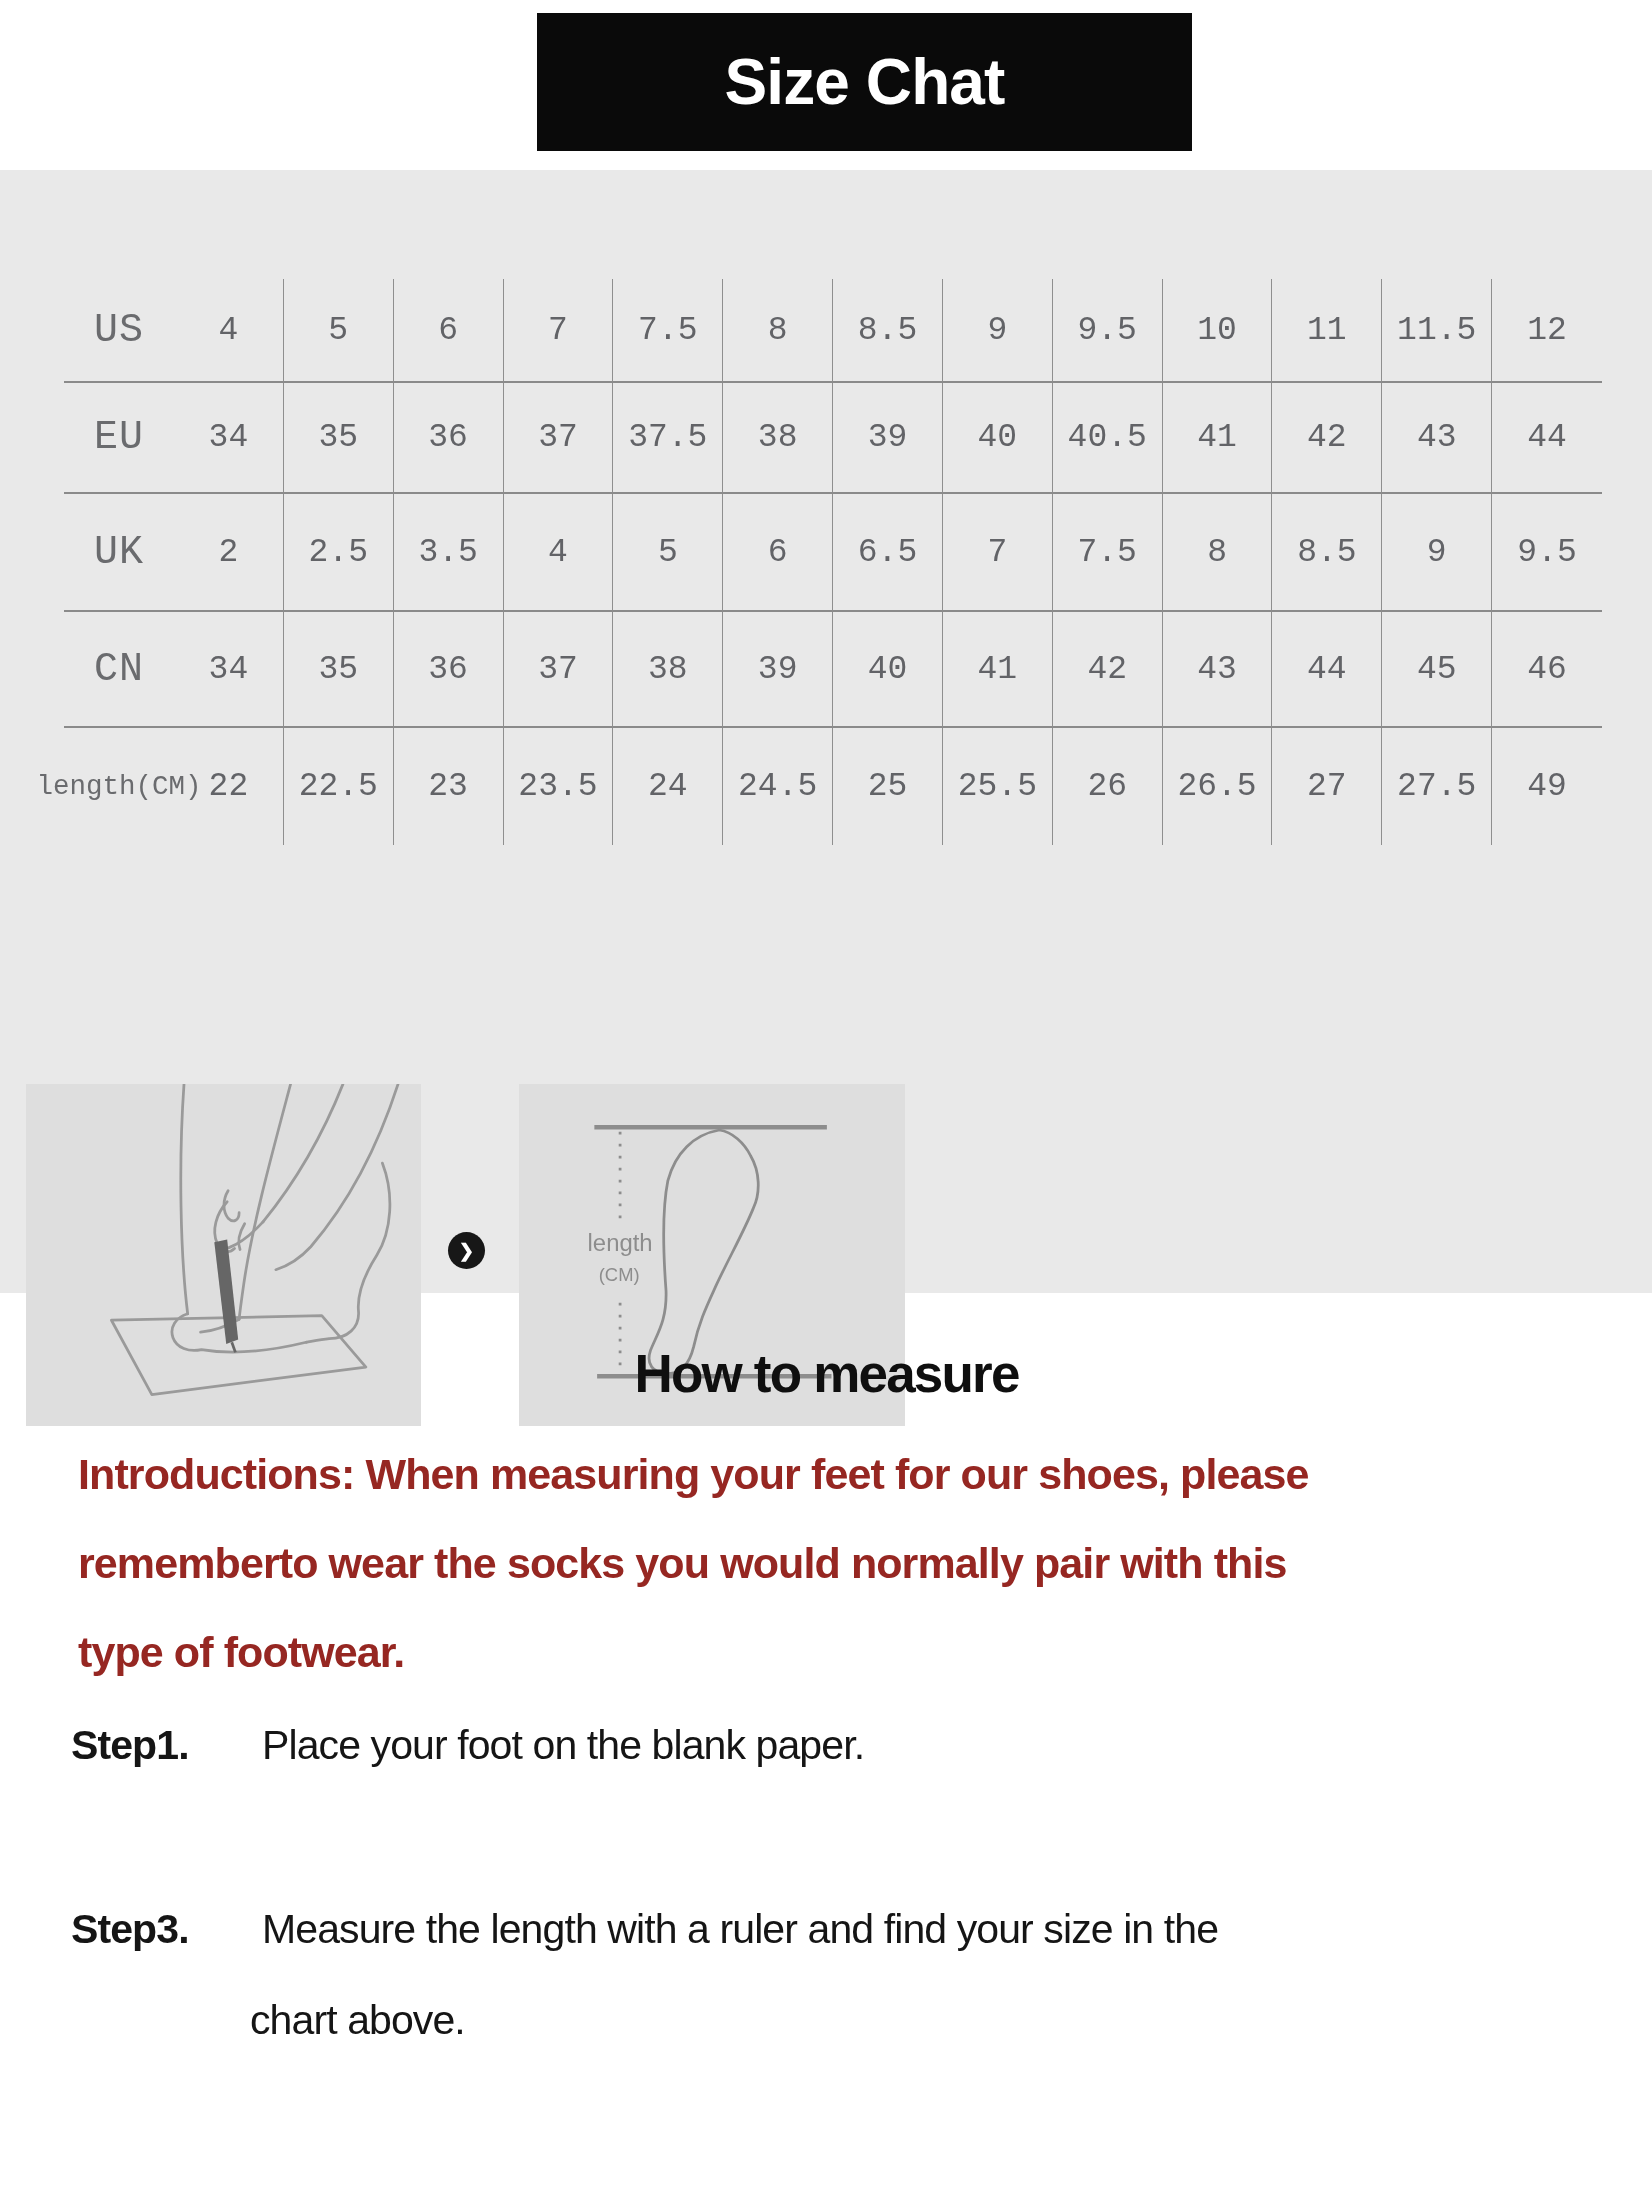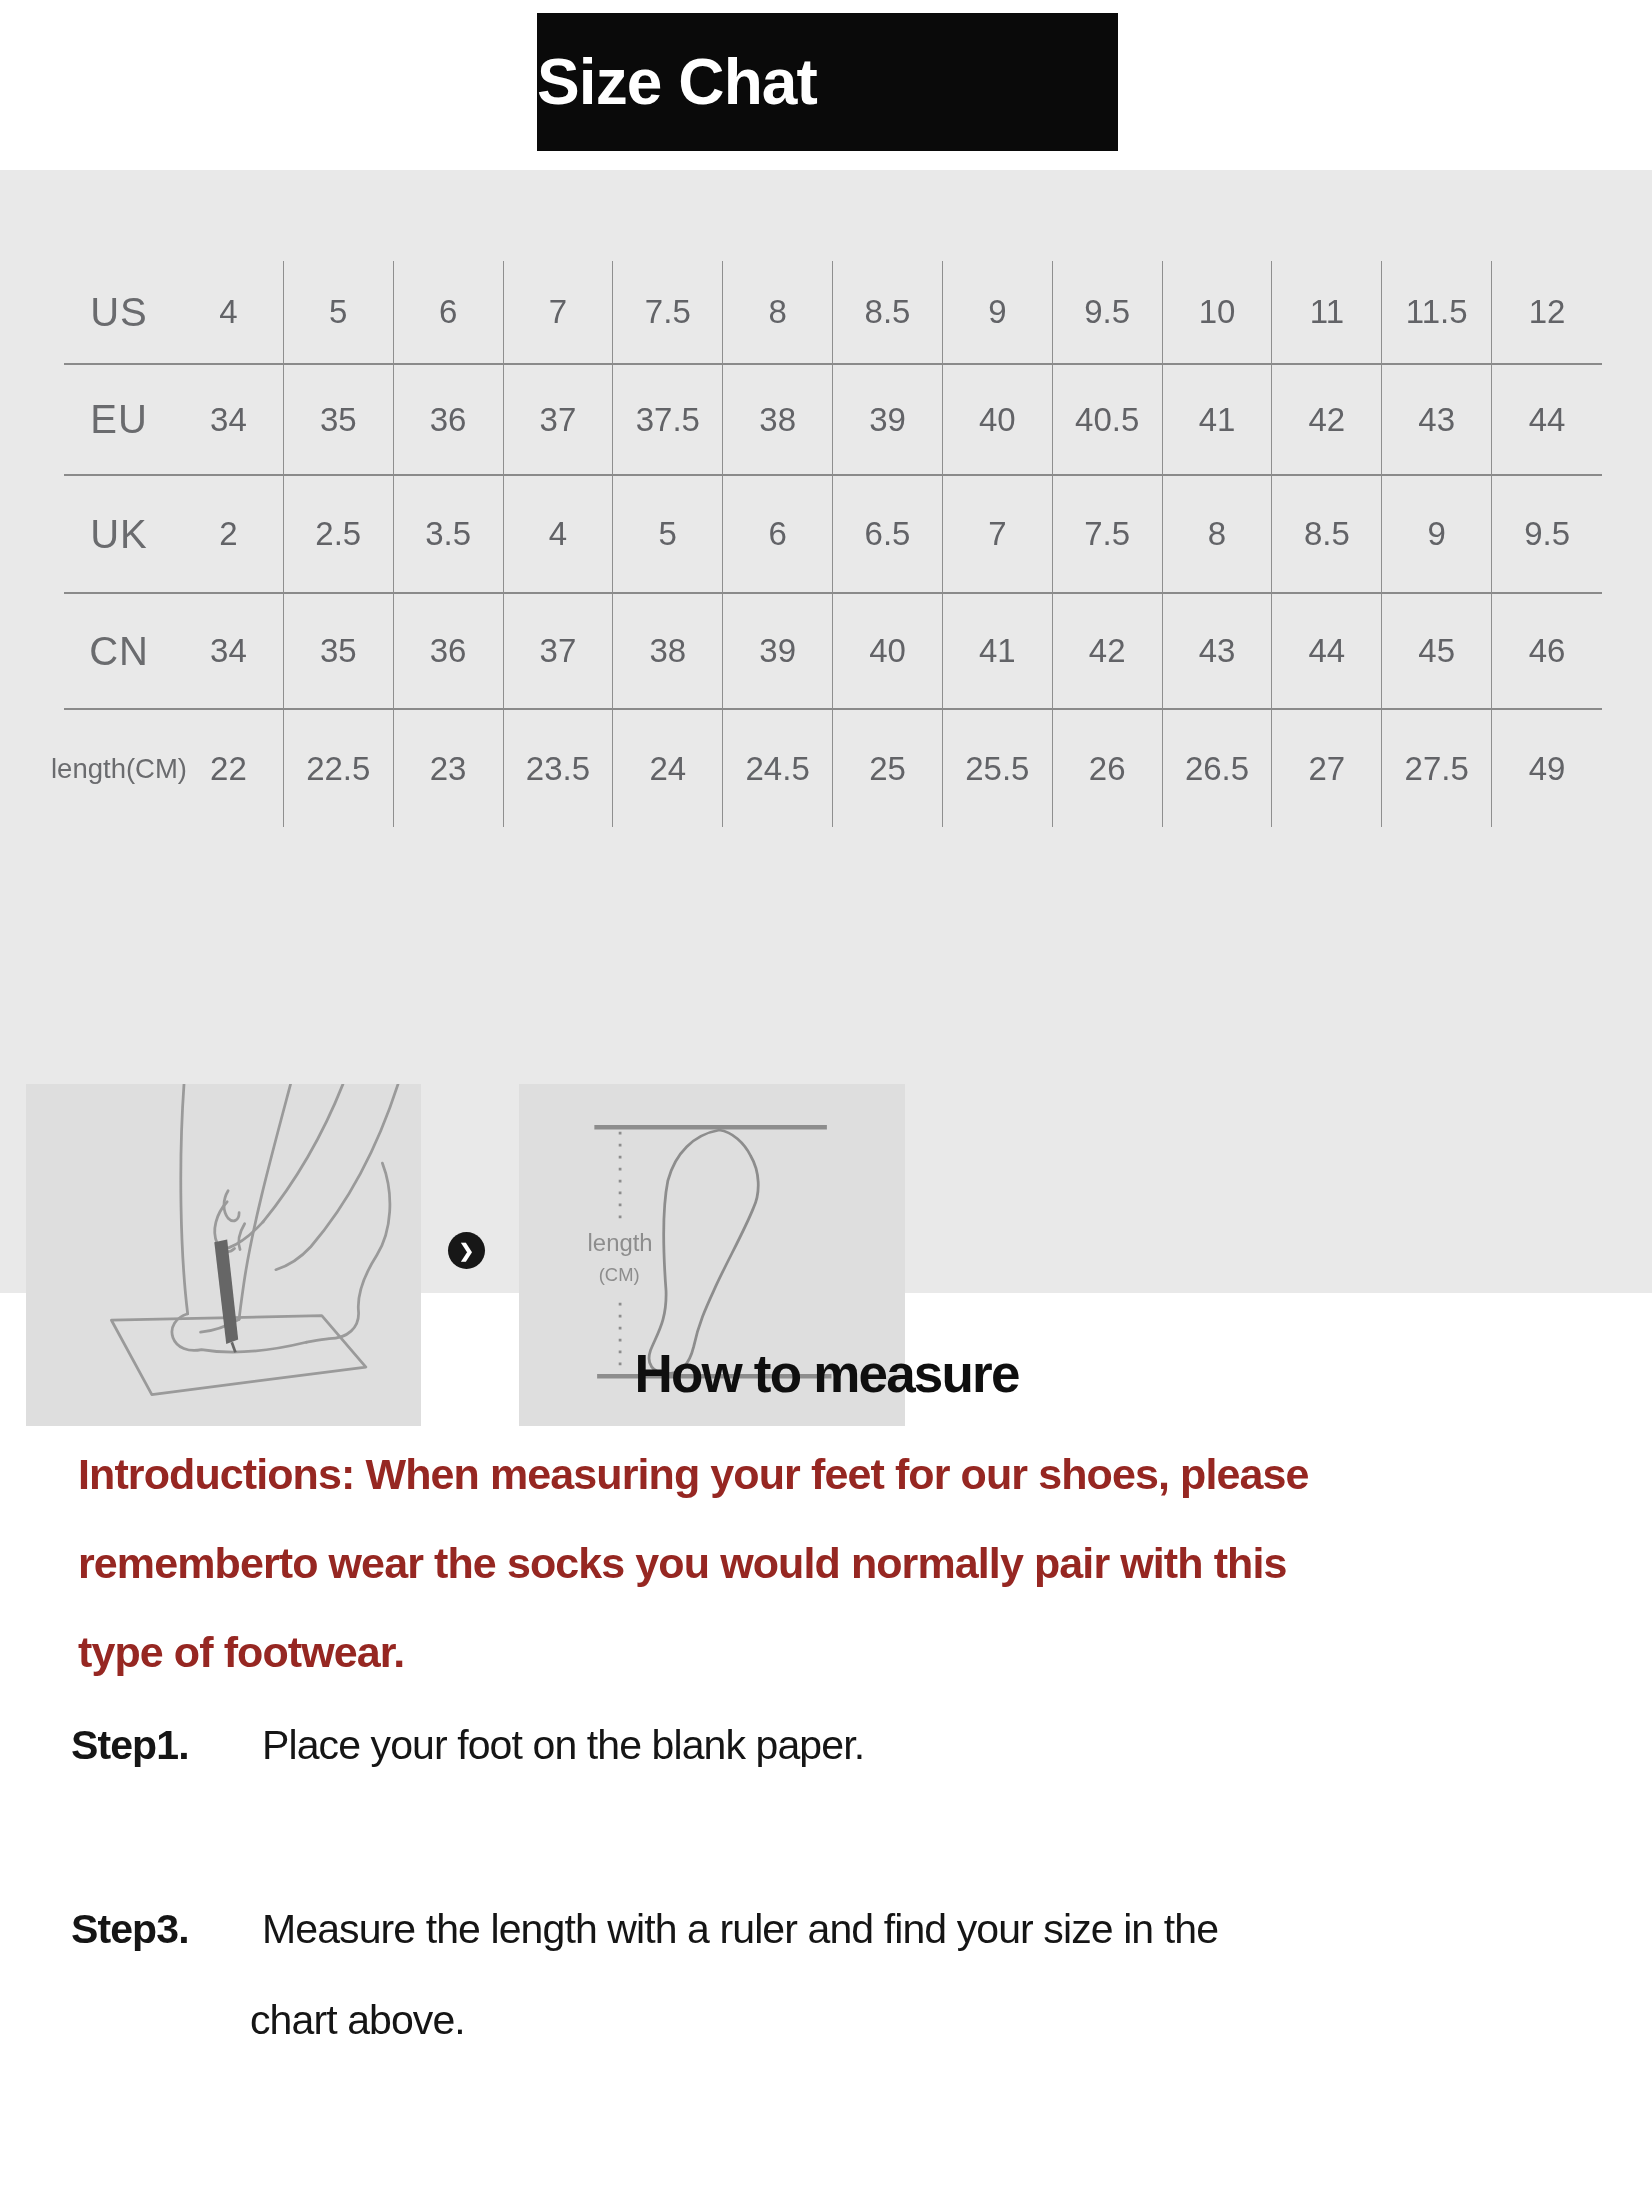--- a/index.html
+++ b/index.html
@@ -1,30 +1,30 @@
 <!DOCTYPE html>
 <html style="font-size:14.7px"><head>
 <meta charset="utf-8">
 <style>
   html,body{margin:0;padding:0;background:#ffffff;}
   .page{position:relative;width:1653px;height:2204px;background:#ffffff;overflow:hidden;
         font-family:"Liberation Sans",sans-serif;}
 
   
-  .banner{position:absolute;left:537px;top:13px;width:581px;height:138px;background:#0a0a0a;
-          display:flex;align-items:center;justify-content:flex-start;}
+  .banner{position:absolute;left:537px;top:13px;width:655px;height:138px;background:#0a0a0a;
+          display:flex;align-items:center;justify-content:center;}
   .banner span{color:#ffffff;font-size:64px;font-weight:bold;letter-spacing:-0.9px;}
 
   
   .panel{position:absolute;left:0;top:170px;width:1653px;height:1123px;background:#e9e9e9;}
 
   
-  .size-table{position:absolute;left:64px;top:91px;width:1538px;height:566px;
+  .size-table{position:absolute;left:64px;top:109px;width:1538px;height:566px;
               display:grid;grid-template-columns:110px repeat(13,1fr);
-              grid-template-rows:104px 111px 118px 116px 117px;}
+              grid-template-rows:104px 111px 118px 116px 117px;font-family:Liberation Mono, monospace;}
   .cell{display:flex;align-items:center;justify-content:center;color:#626367;}
   .cell.val{font-size:33px;border-right:1.8px solid #8f8f8f;}
   .cell.val.lastcol{border-right:none;}
   .cell.hline{border-bottom:2.8px solid #8a8a8a;}
   .cell.rowlabel{font-size:40px;color:#6a6b6e;letter-spacing:0.9px;}
   .cell.rowlabel.small{font-size:27.5px;letter-spacing:0;}
 
   
   .illus-box{position:absolute;background:#dedede;text-decoration:underline;}
   .box-left{left:26px;top:914px;width:395px;height:342px;}

